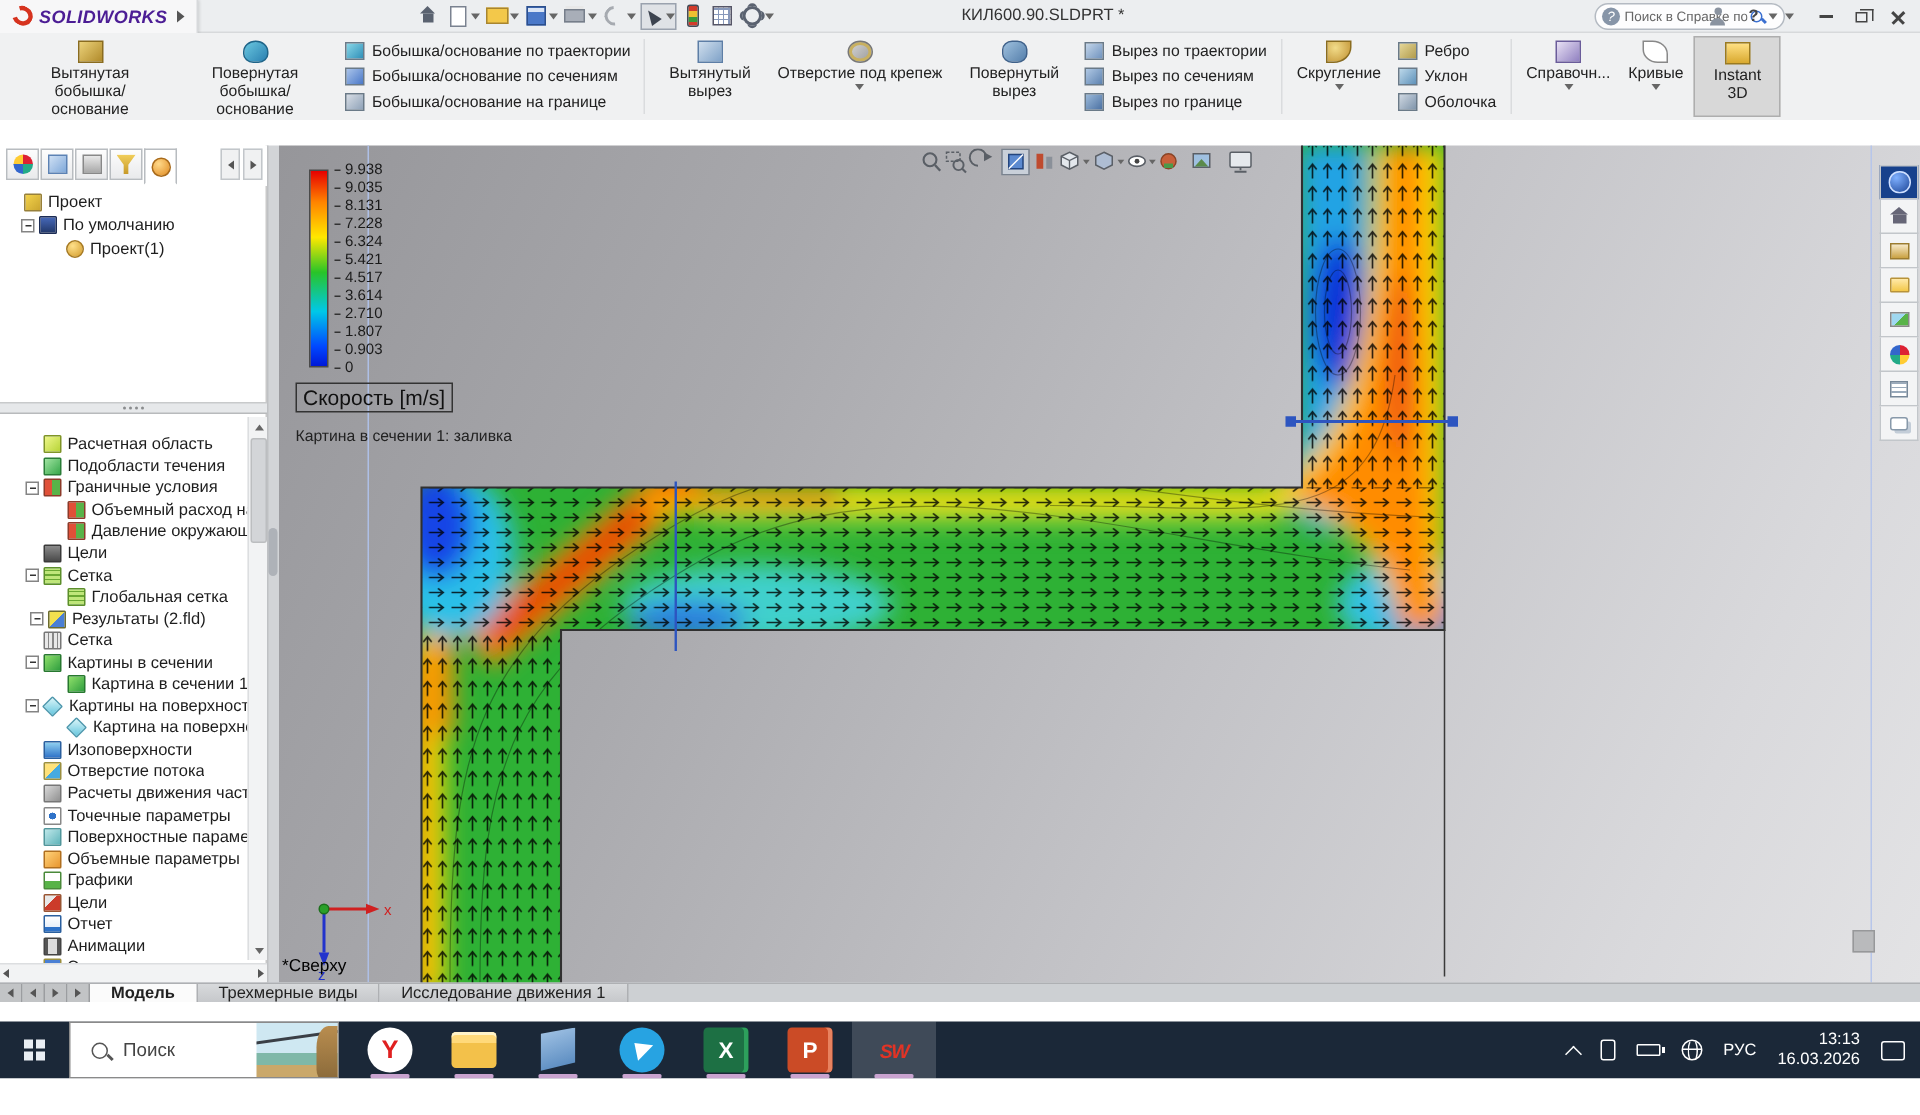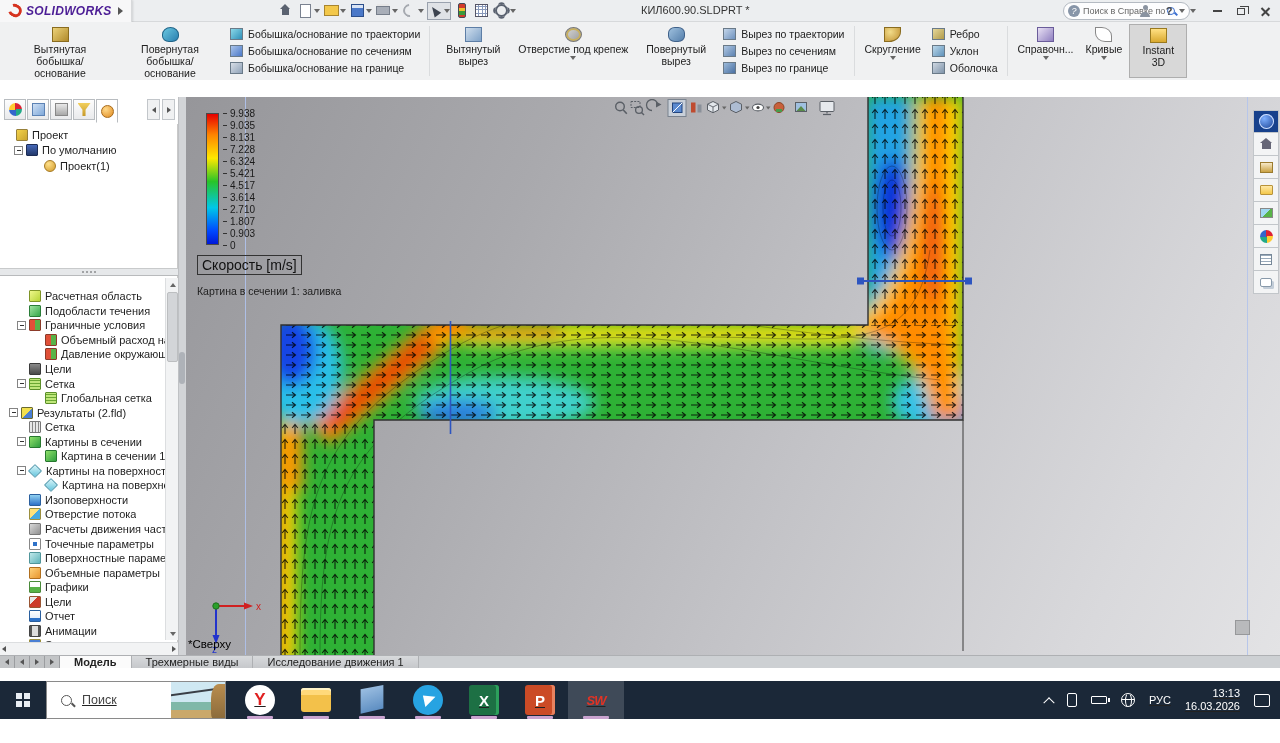--- a/index.html
+++ b/index.html
@@ -146,21 +146,21 @@
   .ptarr + .ptarr{margin-left:1px;margin-right:3px;}
   .tri-l{width:0;height:0;border-top:3.5px solid transparent;border-bottom:3.5px solid transparent;border-right:4.5px solid #555;}
   .tri-r{width:0;height:0;border-top:3.5px solid transparent;border-bottom:3.5px solid transparent;border-left:4.5px solid #555;}
 
   .uppertree{position:absolute;left:0;top:30px;width:178px;}
   .dotsplit{position:absolute;left:0;top:171px;width:178px;height:8px;background:#e6e8ea;border-top:1px solid #c8cacb;border-bottom:1px solid #b8babc;display:flex;align-items:center;justify-content:center;gap:2px;}
   .dotsplit i{width:2px;height:2px;border-radius:50%;background:#8a8c8e;}
   .lowertree{position:absolute;left:0;top:192px;width:165px;height:362px;overflow:hidden;}
   .trow{display:flex;align-items:center;height:14.55px;white-space:nowrap;overflow:hidden;font-size:11px;color:#1e1e1e;}
   .uppertree .trow{height:15.5px;}
-  .trow.lv0{padding-left:4px;} .trow.lv1{padding-left:9px;} .trow.lv2{padding-left:17px;} .trow.lv3{padding-left:33px;}
+  .trow.lv0{padding-left:4px;} .trow.lv1{padding-left:20px;} .trow.lv2{padding-left:17px;} .trow.lv3{padding-left:33px;}
   .uppertree .trow.lv1{padding-left:14px;} .uppertree .trow.lv2{padding-left:32px;}
   .expbox{flex:none;width:9px;height:9px;border:1px solid #848484;background:#fff;margin-right:3px;position:relative;visibility:hidden;}
   .trow.exp .expbox{visibility:visible;}
   .expbox::after{content:"";position:absolute;left:1.5px;top:3px;width:4px;height:1px;background:#333;}
   .tico{flex:none;width:12px;height:12px;margin-right:4px;border-radius:1px;}
   .tlabel{overflow:hidden;}
   .ic-projects{background:linear-gradient(135deg,#f3d24b,#caa52f);border:1px solid #97803a;}
   .ic-configuration{background:linear-gradient(180deg,#4668b8,#23396b);border:1px solid #1c2c55;}
   .ic-project{background:radial-gradient(circle at 35% 30%,#ffe08a,#d29b2b);border:1px solid #a67a23;border-radius:50%;}
   .ic-comp-domain{background:linear-gradient(135deg,#eef78a,#b7d437);border:1px solid #7f9427;}
@@ -195,21 +195,21 @@
 
   
   .modelbar{left:0;top:655px;width:1280px;height:13px;background:#cdd0d3;display:flex;align-items:stretch;border-top:1px solid #aeb0b3;}
   .mnav{width:15px;display:flex;align-items:center;justify-content:center;background:#c2c4c6;border-right:1px solid #9b9da0;}
   .mtab{padding:0 14px;font-size:11px;line-height:13px;background:linear-gradient(#d8dadc,#c6c8cb);border-right:1px solid #aeb0b3;color:#222;white-space:nowrap;}
   .mtab.active{background:#fbfbfb;font-weight:700;}
   .statusbar{left:0;top:668px;width:1280px;height:13px;background:#f1f1f1;border-top:1px solid #d0d0d0;display:flex;align-items:center;font-size:11px;color:#333;padding:0 6px;}
   .statusright{margin-left:auto;display:flex;align-items:center;gap:6px;margin-right:12px;}
   .cfgicon{width:13px;height:11px;background:linear-gradient(135deg,#cfd4da,#9aa2ae);border:1px solid #7a828e;border-radius:2px;}
 
-  .taskbar{left:0;top:681px;width:1280px;height:38px;background:#1b2838;display:flex;align-items:center;text-decoration:underline;}
+  .taskbar{left:0;top:681px;width:1280px;height:38px;background:#1b2838;display:flex;align-items:center;}
   .startbtn{width:46px;height:38px;display:flex;align-items:center;justify-content:center;}
   .winlogo{width:6.5px;height:6.5px;background:#e9eef3;box-shadow:8px 0 0 #e9eef3,0 8px 0 #e9eef3,8px 8px 0 #e9eef3;margin:-8px 8px 0 0;}
   .tbsearch{position:relative;width:180px;height:38px;background:#fff;border:1px solid #8a8a8a;display:flex;align-items:center;}
   .smag{flex:none;width:11px;height:11px;border:1.6px solid #555;border-radius:50%;position:relative;margin:0 10px 0 14px;}
   .smag::after{content:"";position:absolute;width:5px;height:1.6px;background:#555;transform:rotate(45deg);right:-4.5px;bottom:-1.5px;}
   .tbsearchtext{font-size:12.5px;color:#444;}
   .widget{position:absolute;right:0;top:0;width:54px;height:36px;overflow:hidden;background:linear-gradient(180deg,#cfe8f2 0 55%,#7fb8a8 55% 78%,#caa86a 78%);}
   .widget::before{content:"";position:absolute;left:-4px;top:8px;width:70px;height:2px;background:#3a3f46;transform:rotate(-8deg);}
   .widget::after{content:"";position:absolute;right:-6px;top:2px;width:20px;height:36px;background:linear-gradient(180deg,#b98d4f,#8a6a3a);border-radius:40% 0 0 20%;}
   .tbapps{display:flex;height:38px;margin-left:6px;}

